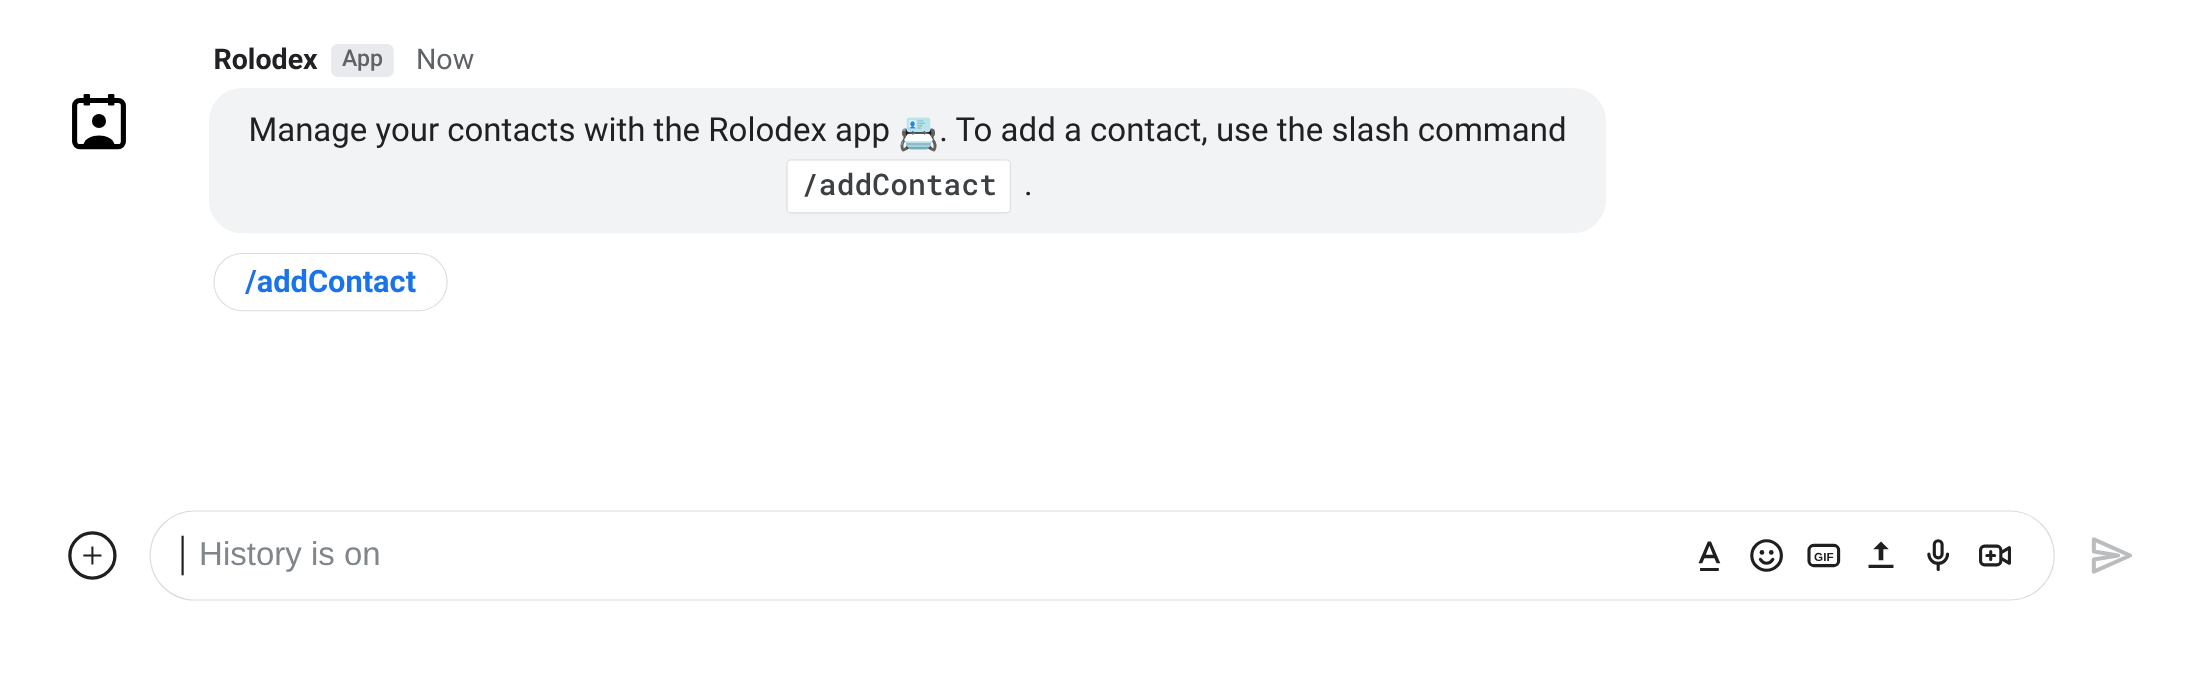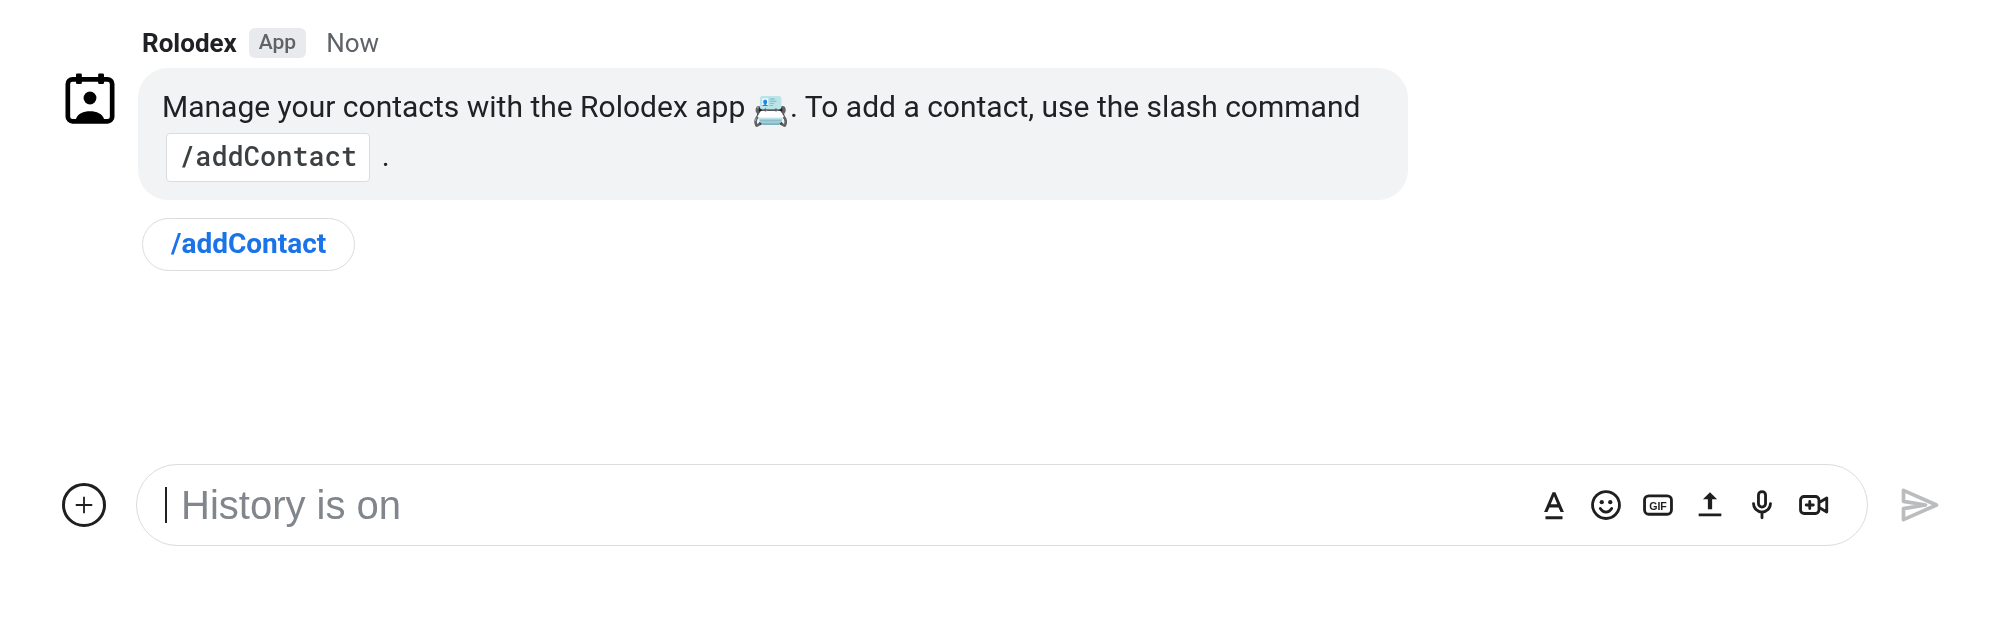--- a/index.html
+++ b/index.html
@@ -7,22 +7,22 @@
       font-family: -apple-system, BlinkMacSystemFont, "Segoe UI", Roboto, "Google Sans", Arial, sans-serif;
       background: #fff;
       width: 2004px;
       height: 618px;
       position: relative;
       color: #202124;
     }
     .message-row {
       display: flex;
       align-items: flex-start;
-      padding: 28px 0 0 62px;
-      gap: 20px;
+      padding: 40px 0 0 62px;
+      gap: 72px;
     }
     .avatar {
       width: 56px;
       height: 56px;
       margin-top: 42px;
       flex-shrink: 0;
     }
     .avatar svg { width: 100%; height: 100%; }
     .content-col {
       flex: 1;
@@ -46,20 +46,21 @@
       font-size: 21px;
     }
     .timestamp { color: #5f6368; font-weight: 400; margin-left: 8px; }
     .bubble {
       background: #f1f3f4;
       border-radius: 30px;
       padding: 16px 24px 18px;
       font-size: 30px;
       line-height: 1.5;
       color: #202124;
+      text-align: center;
     }
     .code-chip {
       display: inline-block;
       background: #fff;
       border: 1px solid #dadce0;
       font-family: "Roboto Mono", Menlo, Consolas, monospace;
       font-size: 27px;
       font-weight: 500;
       color: #3c4043;
       padding: 2px 12px 4px;
@@ -109,21 +110,21 @@
       height: 82px;
       display: flex;
       align-items: center;
       padding: 0 28px 0 28px;
       gap: 8px;
     }
     .compose-input {
       flex: 1;
       border: none;
       outline: none;
-      font-size: 40px;
+      font-size: 30px;
       color: #5f6368;
       background: transparent;
     }
     .compose-input::placeholder { color: #80868b; }
     .compose-icons {
       display: flex;
       align-items: center;
       gap: 18px;
       padding-right: 8px;
       text-align: center;

